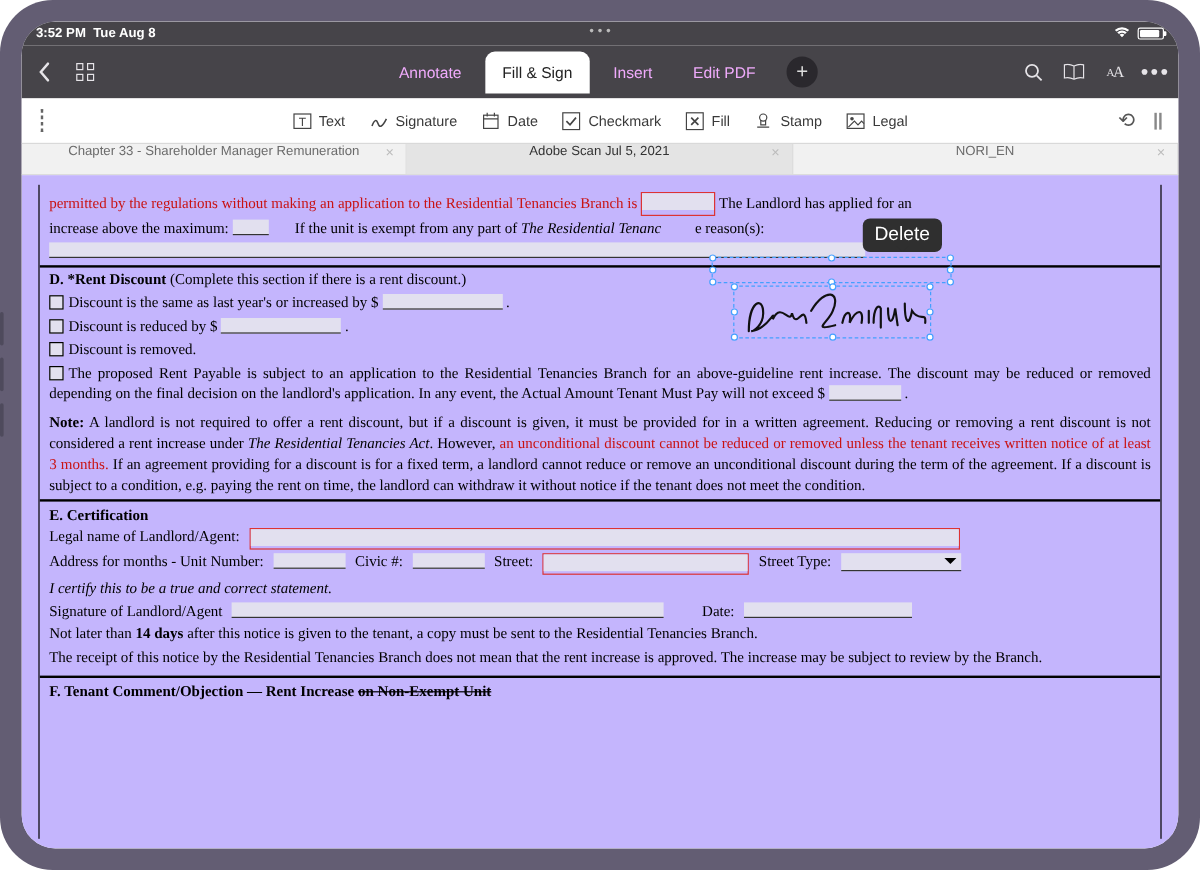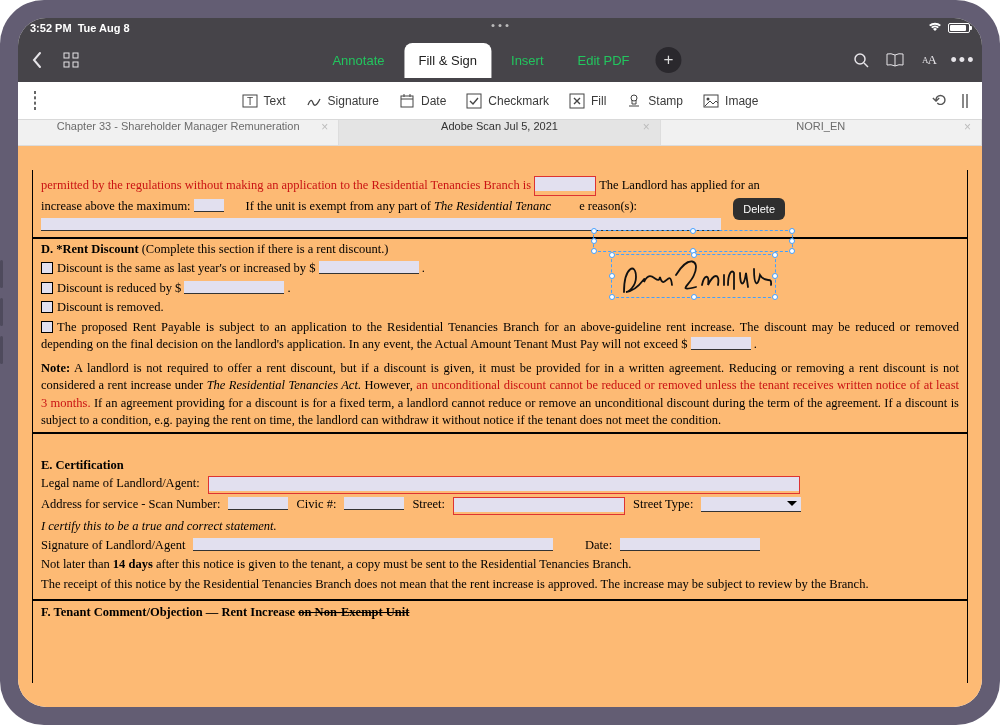--- a/index.html
+++ b/index.html
@@ -26,21 +26,21 @@
   .dots3 { display:flex; gap:4px; position:absolute; left:50%; transform:translateX(-50%); top:6px;}
   .dots3 span{ width:3px; height:3px; border-radius:50%; background:#bbb;}
   .bat { width:22px; height:10px; border:1px solid #fff; border-radius:2px; position:relative;}
   .bat::after{content:""; position:absolute; right:-3px; top:2px; width:2px; height:4px; background:#fff; border-radius:0 1px 1px 0;}
   .bat .fill{ position:absolute; left:1px; top:1px; bottom:1px; width:16px; background:#fff; border-radius:1px;}
 
   
   .topnav { height: 44px; background:#464449; display:flex; align-items:center; padding:0 10px; gap:14px; position:relative;}
   .topnav .left, .topnav .right { display:flex; gap:16px; align-items:center; color:#efeff0;}
   .topnav .center { position:absolute; left:50%; transform:translateX(-50%); display:flex; align-items:center; gap:6px;}
-  .tab { font-size:13px; color:#22c55e; padding:10px 14px; border-radius:8px 8px 0 0;}
+  .tab { font-size:13px; color:#f0abfc; padding:10px 14px; border-radius:8px 8px 0 0;}
   .tab.active { background:#fff; color:#222; font-weight:500;}
   .plus { width:26px; height:26px; border-radius:50%; background:#2a282d; color:#ddd; display:flex; align-items:center; justify-content:center; font-size:17px; margin-left:6px;}
   .ic { width:18px; height:18px; display:inline-flex; align-items:center; justify-content:center; color:#e6e4e8;}
   .aA { font-size:13px; letter-spacing:-1px;}
   .dots-h{ letter-spacing:2px; font-size:18px; line-height:0;}
   .topnav .right { margin-left:auto; }
 
   
   .toolbar { height: 38px; background:#fff; border-bottom:1px solid #d9d9d9; display:flex; align-items:center; padding:0 10px; position:relative;}
   .tool-left { position:absolute; left:16px; }
@@ -53,33 +53,33 @@
   .bars { display:flex; gap:2px;}
   .bars span{ width:2px; height:14px; background:#888;}
 
   
   .filetabs { height:26px; background:#f1f1f1; display:flex; border-bottom:1px solid #dcdcdc; font-size:11px; color:#6b6b6b;}
   .ft { flex:1; display:flex; align-items:flex-start; justify-content:center; gap:6px; border-right:1px solid #ddd; position:relative;}
   .ft.active { background:#e4e4e4; color:#333;}
   .ft .x { position:absolute; right:10px; color:#bcbcbc; font-size:12px;}
 
   
-  .docwrap { flex:1; overflow:hidden; background:#fdba74; padding:24px 14px;}
+  .docwrap { flex:1; overflow:hidden; background:#c4b5fd; padding:8px 14px;}
   .doc { height:100%; overflow:hidden; font-family: "Times New Roman", Times, serif; font-size:12.5px; color:#000; position:relative; border:1px solid #000; border-top:none; border-bottom:none;}
   .inner { padding:4px 8px 6px 8px; }
   .sec-border { border-bottom:2px solid #000; margin:0 -8px; }
   .red { color:#c91313; }
   .blank { display:inline-block; background:#e2e0ef; height:13px; vertical-align:-2px; border-bottom:1px solid #333;}
   .blank.w30{width:30px;} .blank.w60{width:60px;} .blank.w80{width:80px;}
   .blank.w100{width:100px;} .blank.w140{width:140px;} .blank.w170{width:170px;}
   .blank.w200{width:200px;}
   .blank.wfull{width:680px;}
   .ckbx { display:inline-block; width:12px; height:12px; border:1px solid #000; background:#e2e0ef; vertical-align:-2px; margin-right:4px;}
   .para { line-height:1.4; margin:2px 0; text-align:justify;}
-  .bold { font-weight:bold;margin-top:20px; }
+  .bold { font-weight:bold; }
   .italic { font-style:italic;}
   .secE { border-top:2px solid #000; margin:0 -8px; padding:4px 8px;}
   .row { display:flex; gap:8px; align-items:flex-start; flex-wrap:wrap; margin:3px 0;}
   .row label { white-space:nowrap; }
   .selbox { display:inline-flex; align-items:center; background:#e2e0ef; border-bottom:1px solid #333; height:15px; padding:0 4px; font-size:12px; }
   .selbox.red { border:1px solid #d33; }
   .dd { position:relative; padding-right:18px;}
   .dd::after{ content:""; position:absolute; right:4px; top:4px; border:5px solid transparent; border-top-color:#000;}
   .secE .sel-street { width:100px;}
   .secE .sel-city { width:130px;}
@@ -89,21 +89,21 @@
 
   
   .sig-group { position:absolute; top:60px; left:560px; width:200px; height:70px;}
   .sig-sel { border:1px dashed #43a0ff; position:absolute; }
   .h1 { left:-3px; top:-3px;} .h2 { right:-3px; top:-3px;} .h3 { left:-3px; bottom:-3px;} .h4 { right:-3px; bottom:-3px;}
   .h5 { left:50%; top:-3px; margin-left:-3px;} .h6 { left:50%; bottom:-3px; margin-left:-3px;}
   .h7 { left:-3px; top:50%; margin-top:-3px;} .h8 { right:-3px; top:50%; margin-top:-3px;}
   .hnd { position:absolute; width:6px; height:6px; background:#fff; border:1px solid #43a0ff; border-radius:50%;}
   .sig-a { left:0; top:0; width:200px; height:22px;}
   .sig-b { left:18px; top:24px; width:165px; height:44px;}
-  .del-tip { position:absolute; top:-32px; right:8px; background:#2f2f2f; color:#fff; font-size:11px; padding:5px 10px; border-radius:6px; font-family:-apple-system, Helvetica;}
+  .del-tip { position:absolute; top:-32px; right:8px; background:#2f2f2f; color:#fff; font-size:16px; padding:5px 10px; border-radius:6px; font-family:-apple-system, Helvetica;}
   .del-tip::after{content:""; position:absolute; left:50%; margin-left:-5px; bottom:-5px; border:5px solid transparent; border-top-color:#2f2f2f;}
   .sig-svg { position:absolute; left:4px; top:2px; }
 
   .strike { text-decoration:line-through;}
   .secF { border-top:2px solid #000; margin:0 -8px; padding:4px 8px 0 8px;}
 </style>
 </head>
 <body>
 
 <div class="device">
@@ -214,21 +214,21 @@
               <path d="M6 7 L6 11 H10 V7 M3 13 H13" stroke="#444" fill="none"></path>
             </svg>
             <span>Stamp</span>
           </div>
         <div class="titem">
             <svg class="tico" viewBox="0 0 16 16">
               <rect x="1" y="2" width="14" height="12" stroke="#444" fill="none"></rect>
               <circle cx="5" cy="6" r="1.5" fill="#444"></circle>
               <path d="M2 13 L7 8 L10 11 L13 8 L15 10" stroke="#444" fill="none"></path>
             </svg>
-            <span>Image</span>
+            <span>Legal</span>
           </div>
       </div>
       <div class="tool-right">
         <span class="undo">⟲</span>
         <span class="bars">
             <span></span>
             <span></span>
           </span>
       </div>
     </div>
@@ -264,21 +264,21 @@
 
           <div class="para" style="margin-top:6px;"><span class="bold">Note:</span><span> A landlord is not required to offer a rent discount, but if a discount is given, it must be provided for in a written agreement. Reducing or removing a rent discount is not considered a rent increase under </span><span class="italic">The Residential Tenancies Act</span><span>. However, </span><span class="red">an unconditional discount cannot be reduced or removed unless the tenant receives written notice of at least 3 months.</span><span> If an agreement providing for a discount is for a fixed term, a landlord cannot reduce or remove an unconditional discount during the term of the agreement. If a discount is subject to a condition, e.g. paying the rent on time, the landlord can withdraw it without notice if the tenant does not meet the condition.</span></div>
 
           <div class="secE">
             <div class="bold">E. Certification</div>
             <div class="row">
                 <label>Legal name of Landlord/Agent:</label> 
                 <span class="redbox"><span class="blank" style="width:590px;"></span></span>
               </div>
             <div class="row">
-              <label>Address for service - Scan Number:</label>
+              <label>Address for months - Unit Number:</label>
                 <span class="blank w60"></span>
               <label>Civic #:</label>
                 <span class="blank w60"></span>
               <label>Street:</label>
                 <span class="redbox"><span class="blank w170"></span></span>
               <label>Street Type:</label>
                 <span class="selbox dd sel-street"></span>
             </div>
             <div class="para italic">I certify this to be a true and correct statement.</div>
             <div class="row"><label>Signature of Landlord/Agent</label><span class="blank" style="width:360px;"></span>&nbsp;&nbsp;&nbsp;&nbsp;&nbsp;<label>Date:</label><span class="blank w140"></span></div>

